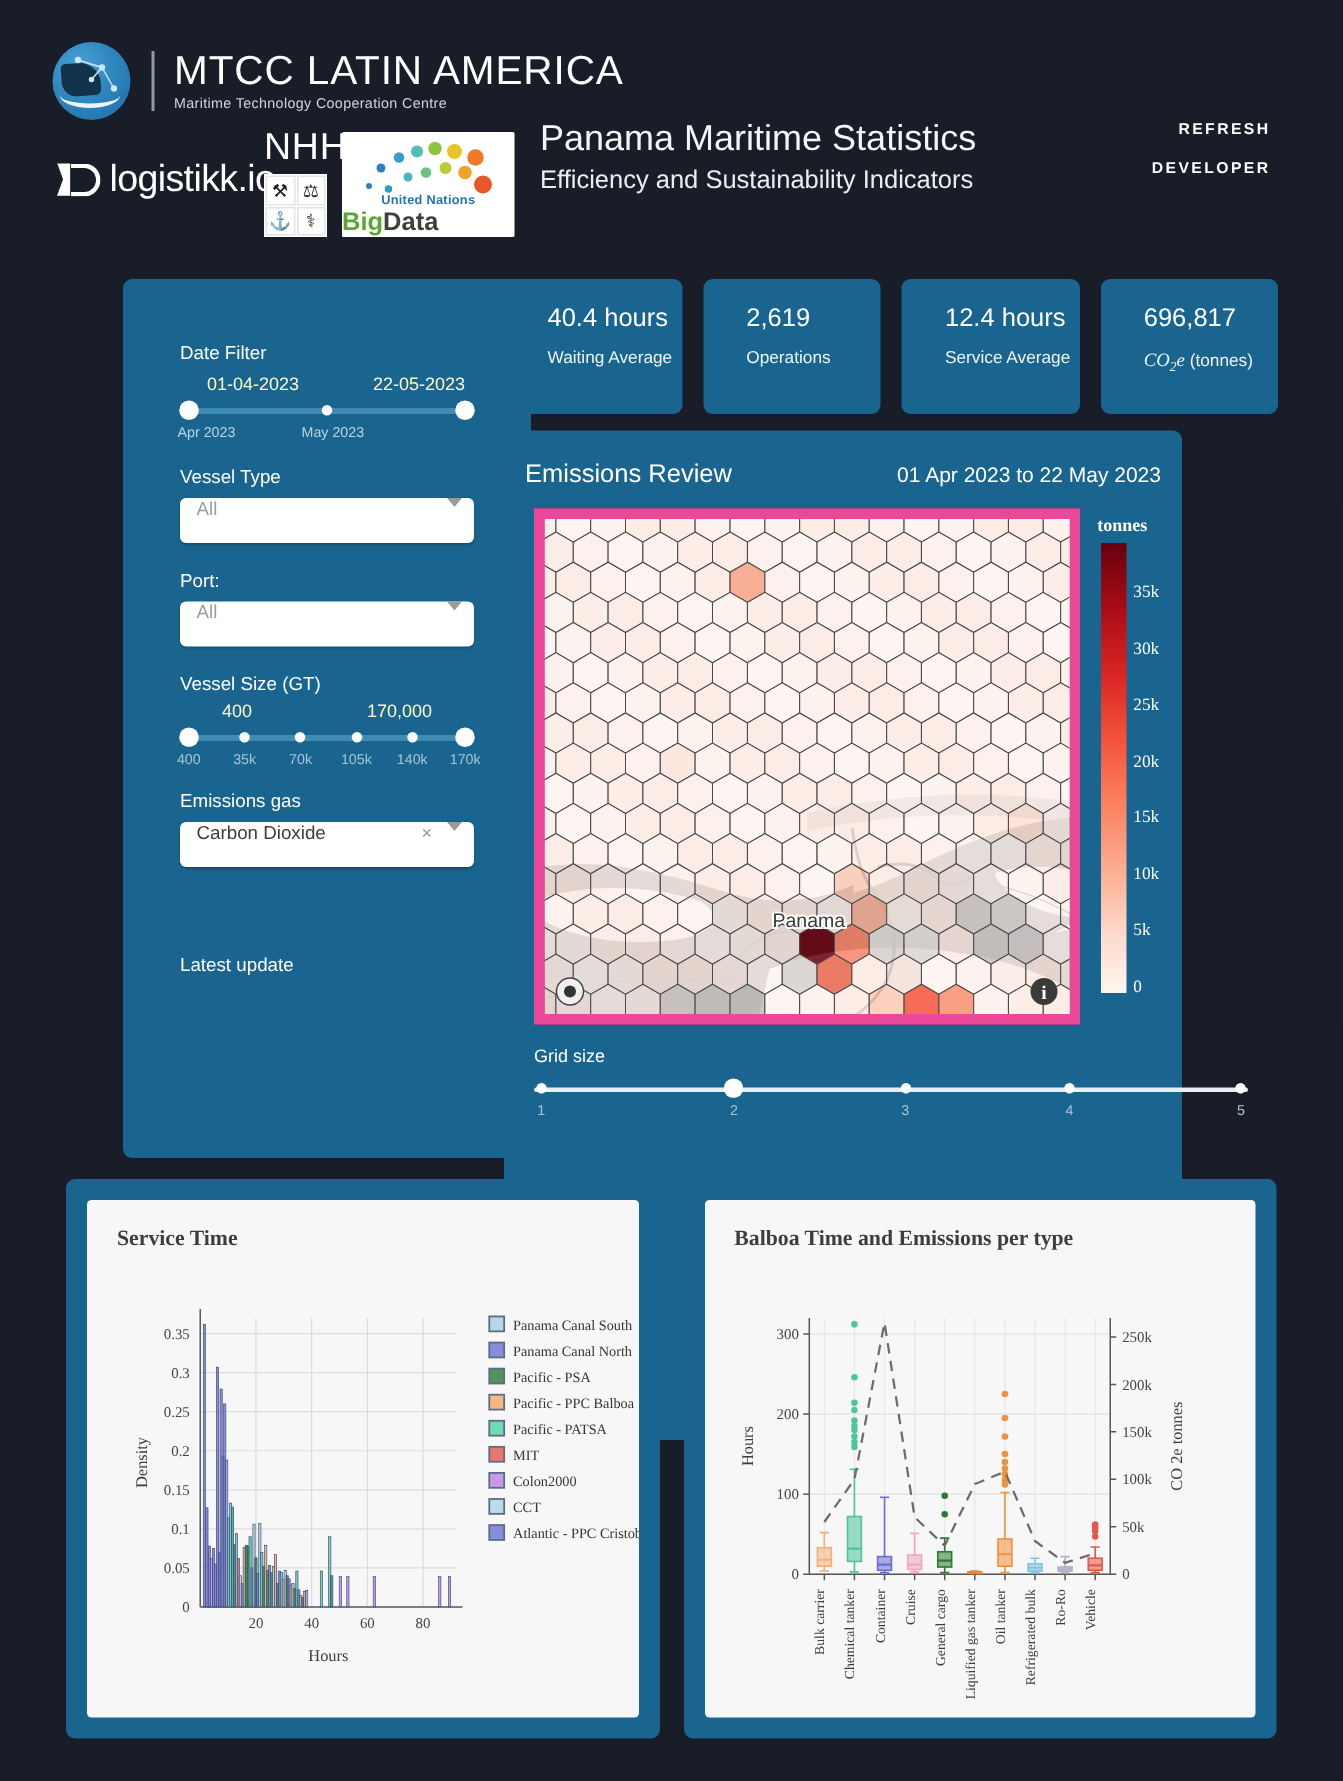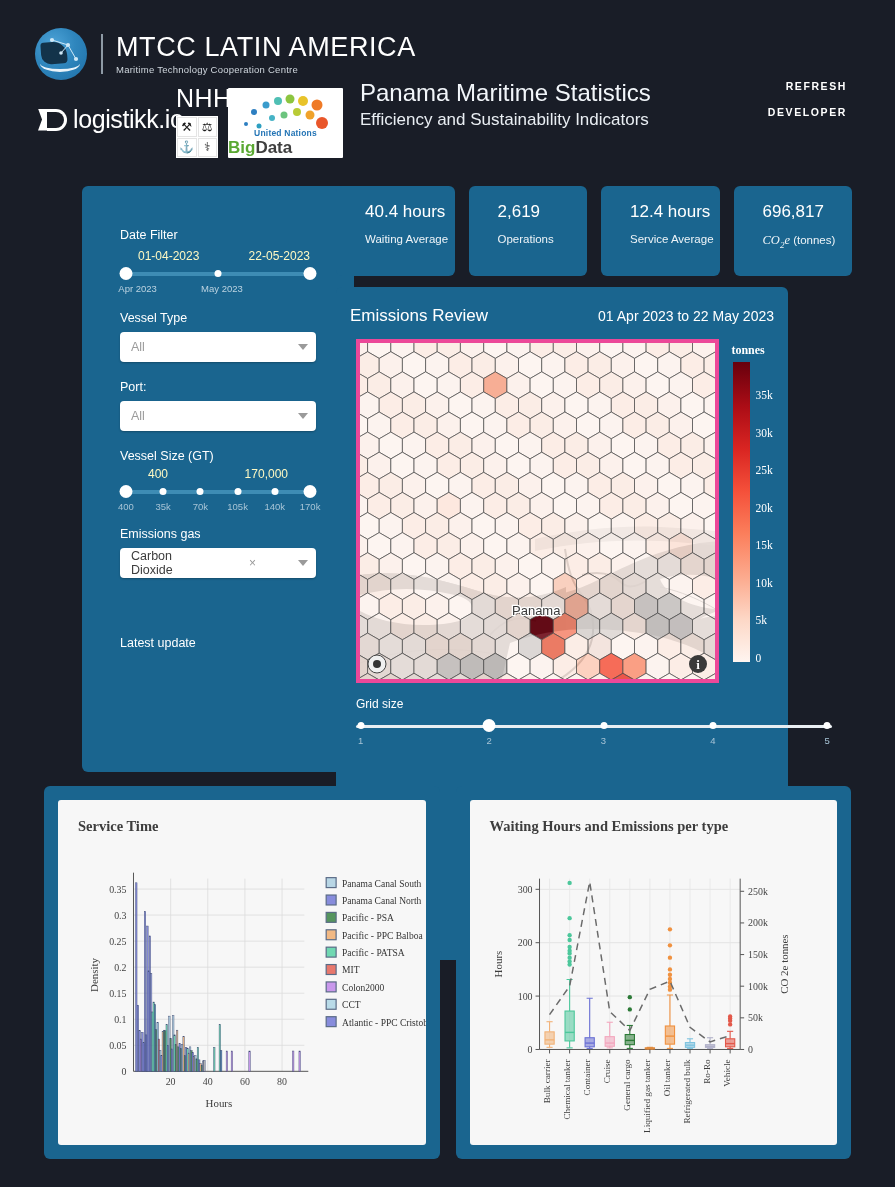--- a/index.html
+++ b/index.html
@@ -97,22 +97,22 @@
     position: absolute; top: 1px; width: 11px; height: 11px; border-radius: 50%;
     background: #ffffff; transform: translateX(-50%);
   }
   .slider .dot.small { width: 7px; height: 7px; top: 3px; }
   .slider .dot.big { width: 13px; height: 13px; top: 0px; }
   .tick-row { position: relative; height: 16px; }
   .tick-row span { position: absolute; color: #a7c4d6; font-size: 9.5px; transform: translateX(-50%); top: 0; }
   .tick-row.dates span { color: #bcd3e1; font-size: 9.5px; text-align: center; }
 
   .select {
-    background: #ffffff; border-radius: 4px; height: 30px; display: flex; align-items: center;
-    padding: 0 8px 0 11px; box-shadow: 0 1px 2px rgba(0,0,0,.25); margin-bottom: 18px; cursor: pointer; gap: 32px;
+    background: #ffffff; border-radius: 4px; height: 30px; display: flex; 
+    padding: 0 8px 0 11px; box-shadow: 0 1px 2px rgba(0,0,0,.25); margin-bottom: 18px; cursor: pointer;
   }
   .select .sv { flex: 1; font-size: 12.5px; color: #9b9b9b; }
   .select .sv.filled { color: #3c3c3c; }
   .select .clr { color: #9a9a9a; font-size: 12px; margin-right: 10px; }
   .caret { width: 0; height: 0; border-left: 5px solid transparent; border-right: 5px solid transparent;
            border-top: 6px solid #9a9a9a; }
 
   .latest-wrap { margin-top: 58px; }
   .latest-card {
     margin-top: 12px; background: #1a658f; border-radius: 3px; height: 54px;
@@ -132,21 +132,21 @@
   .kpi .l i sub { font-size: 9px; }
 
   
   .mappanel { position: absolute; left: 336px; top: 101px; width: 452px; height: 673px; }
   .map-head { display: flex; align-items: baseline; justify-content: space-between; padding: 19px 14px 0 14px; }
   .map-title { color: #ffffff; font-size: 17px; }
   .map-range { color: #ffffff; font-size: 14px; }
   .map-body { position: relative; margin: 13px 0 0 20px; display: flex; }
   .map-canvas {
     width: 410px; height: 344px; position: relative; overflow: hidden;
-    background: #be185d; border: 4px solid #ec4899;
+    background: #be185d; border: 7px solid #ec4899;
   }
   .legend { margin-left: 12px; width: 64px; position: relative; padding-top: 4px; }
   .legend-title { color: #ffffff; font-family: "Liberation Serif", serif; font-size: 12px; font-weight: bold; margin-bottom: 4px; }
   .legend-bar {
     width: 17px; height: 300px; margin-left: 2px;
     background: linear-gradient(to top, #fff5f0 0%, #fdd8c7 14%, #fcab8f 28%, #fb7e5b 43%, #f4503a 57%, #d92522 71%, #ac0d16 85%, #67000d 100%);
   }
   .legend-ticks { position: absolute; left: 24px; top: 20px; height: 300px; width: 40px; }
   .legend-ticks span {
     position: absolute; color: #ffffff; font-family: "Liberation Serif", serif; font-size: 11.5px;
@@ -839,21 +839,21 @@
             <rect x="270" y="199.5" width="10" height="10" fill="#a9d3e4" fill-opacity="0.8" stroke="#5a6b86" stroke-width="1.2"></rect>
             <text x="286" y="208.5" font-family="Liberation Serif, serif" font-size="9.6" fill="#343434">CCT</text>
             <rect x="270" y="217" width="10" height="10" fill="#6a70d4" fill-opacity="0.8" stroke="#5a6b86" stroke-width="1.2"></rect>
             <text x="286" y="226" font-family="Liberation Serif, serif" font-size="9.6" fill="#343434">Atlantic - PPC Cristobal</text>
           </svg>
       </div>
     </div>
 
     <div class="chartpanel">
       <div class="chart-inner">
-        <div class="chart-title">Waiting Hours and Emissions per type</div>
+        <div class="chart-title">Balboa Time and Emissions per type</div>
         <svg id="box-svg" viewBox="0 0 370 345" width="100%" height="345">
             <line x1="70" y1="250" x2="272" y2="250" stroke="#e0e0e0" stroke-width="0.8"></line>
             <line x1="70" y1="196.25" x2="272" y2="196.25" stroke="#e0e0e0" stroke-width="0.8"></line>
             <line x1="70" y1="142.5" x2="272" y2="142.5" stroke="#e0e0e0" stroke-width="0.8"></line>
             <line x1="70" y1="88.75" x2="272" y2="88.75" stroke="#e0e0e0" stroke-width="0.8"></line>
             <line x1="80.1" y1="78" x2="80.1" y2="250" stroke="#e6e6e6" stroke-width="0.8"></line>
             <line x1="100.3" y1="78" x2="100.3" y2="250" stroke="#e6e6e6" stroke-width="0.8"></line>
             <line x1="120.5" y1="78" x2="120.5" y2="250" stroke="#e6e6e6" stroke-width="0.8"></line>
             <line x1="140.7" y1="78" x2="140.7" y2="250" stroke="#e6e6e6" stroke-width="0.8"></line>
             <line x1="160.89999999999998" y1="78" x2="160.89999999999998" y2="250" stroke="#e6e6e6" stroke-width="0.8"></line>

